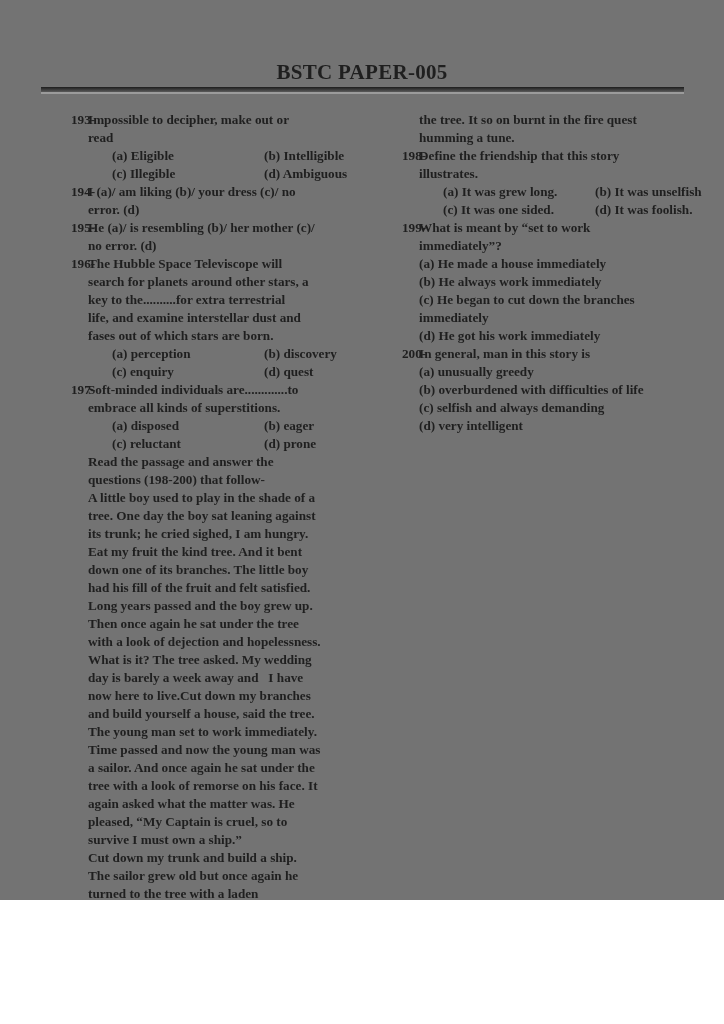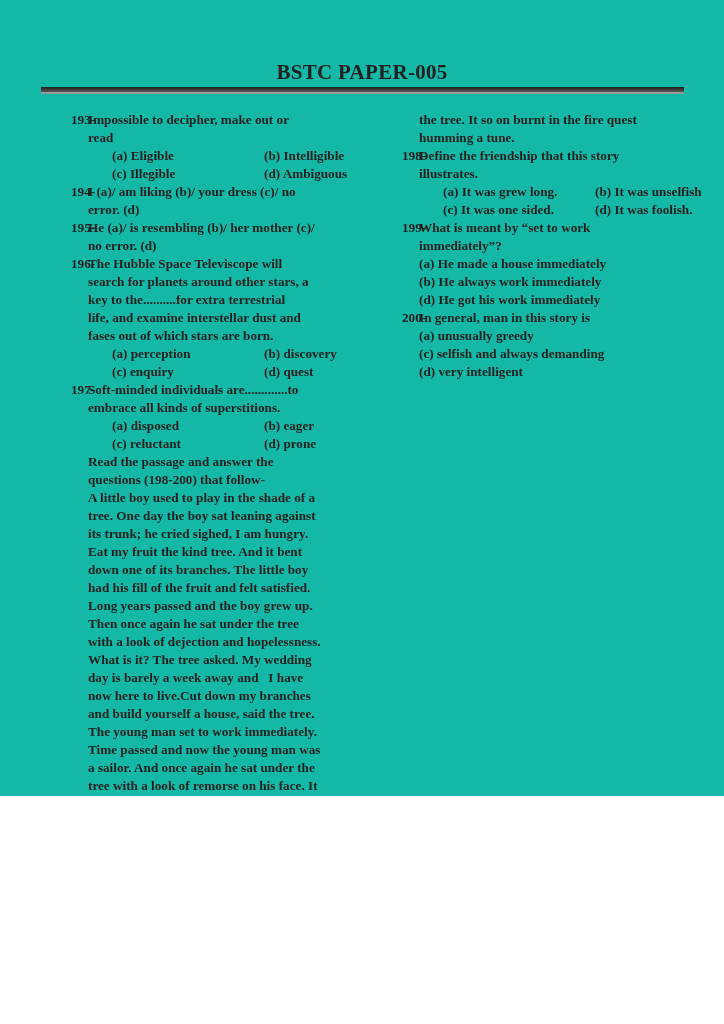--- a/index.html
+++ b/index.html
@@ -1,19 +1,19 @@
 <!DOCTYPE html>
 <html><head>
 <meta charset="utf-8">
 <style>
   html,body{margin:0;padding:0;background:#ffffff;}
   .page{
     position:relative;
-    width:724px;height:796px;
-    background:#14b8a6;
+    width:724px;height:900px;
+    background:#737373;
     font-family:"Liberation Serif","DejaVu Serif",serif;
     font-weight:700;
     color:#1f1f1f;
     overflow:hidden;
   }
   .title{
     position:absolute;top:60px;left:0;width:100%;
     text-align:center;
     font-size:21px;
     letter-spacing:.3px;
@@ -147,28 +147,35 @@
         <span class="qnum">199-</span>
         <div class="stem">What is meant by “set to work
 immediately”?</div>
         <div class="optrow">
           <div class="opt">(a) He made a house immediately</div>
         </div>
         <div class="optrow">
           <div class="opt">(b) He always work immediately</div>
         </div>
         <div class="optrow">
+          <div class="opt">(c) He began to cut down the branches
+immediately</div>
+        </div>
+        <div class="optrow">
           <div class="opt">(d) He got his work immediately</div>
         </div>
       </div>
       <div class="q">
         <span class="qnum">200-</span>
         <div class="stem">In general, man in this story is</div>
         <div class="optrow">
           <div class="opt">(a) unusually greedy</div>
+        </div>
+        <div class="optrow">
+          <div class="opt">(b) overburdened with difficulties of life</div>
         </div>
         <div class="optrow">
           <div class="opt">(c) selfish and always demanding</div>
         </div>
         <div class="optrow">
           <div class="opt">(d) very intelligent</div>
         </div>
       </div>
     </div>
   <div class="rule rule-bottom"></div>

